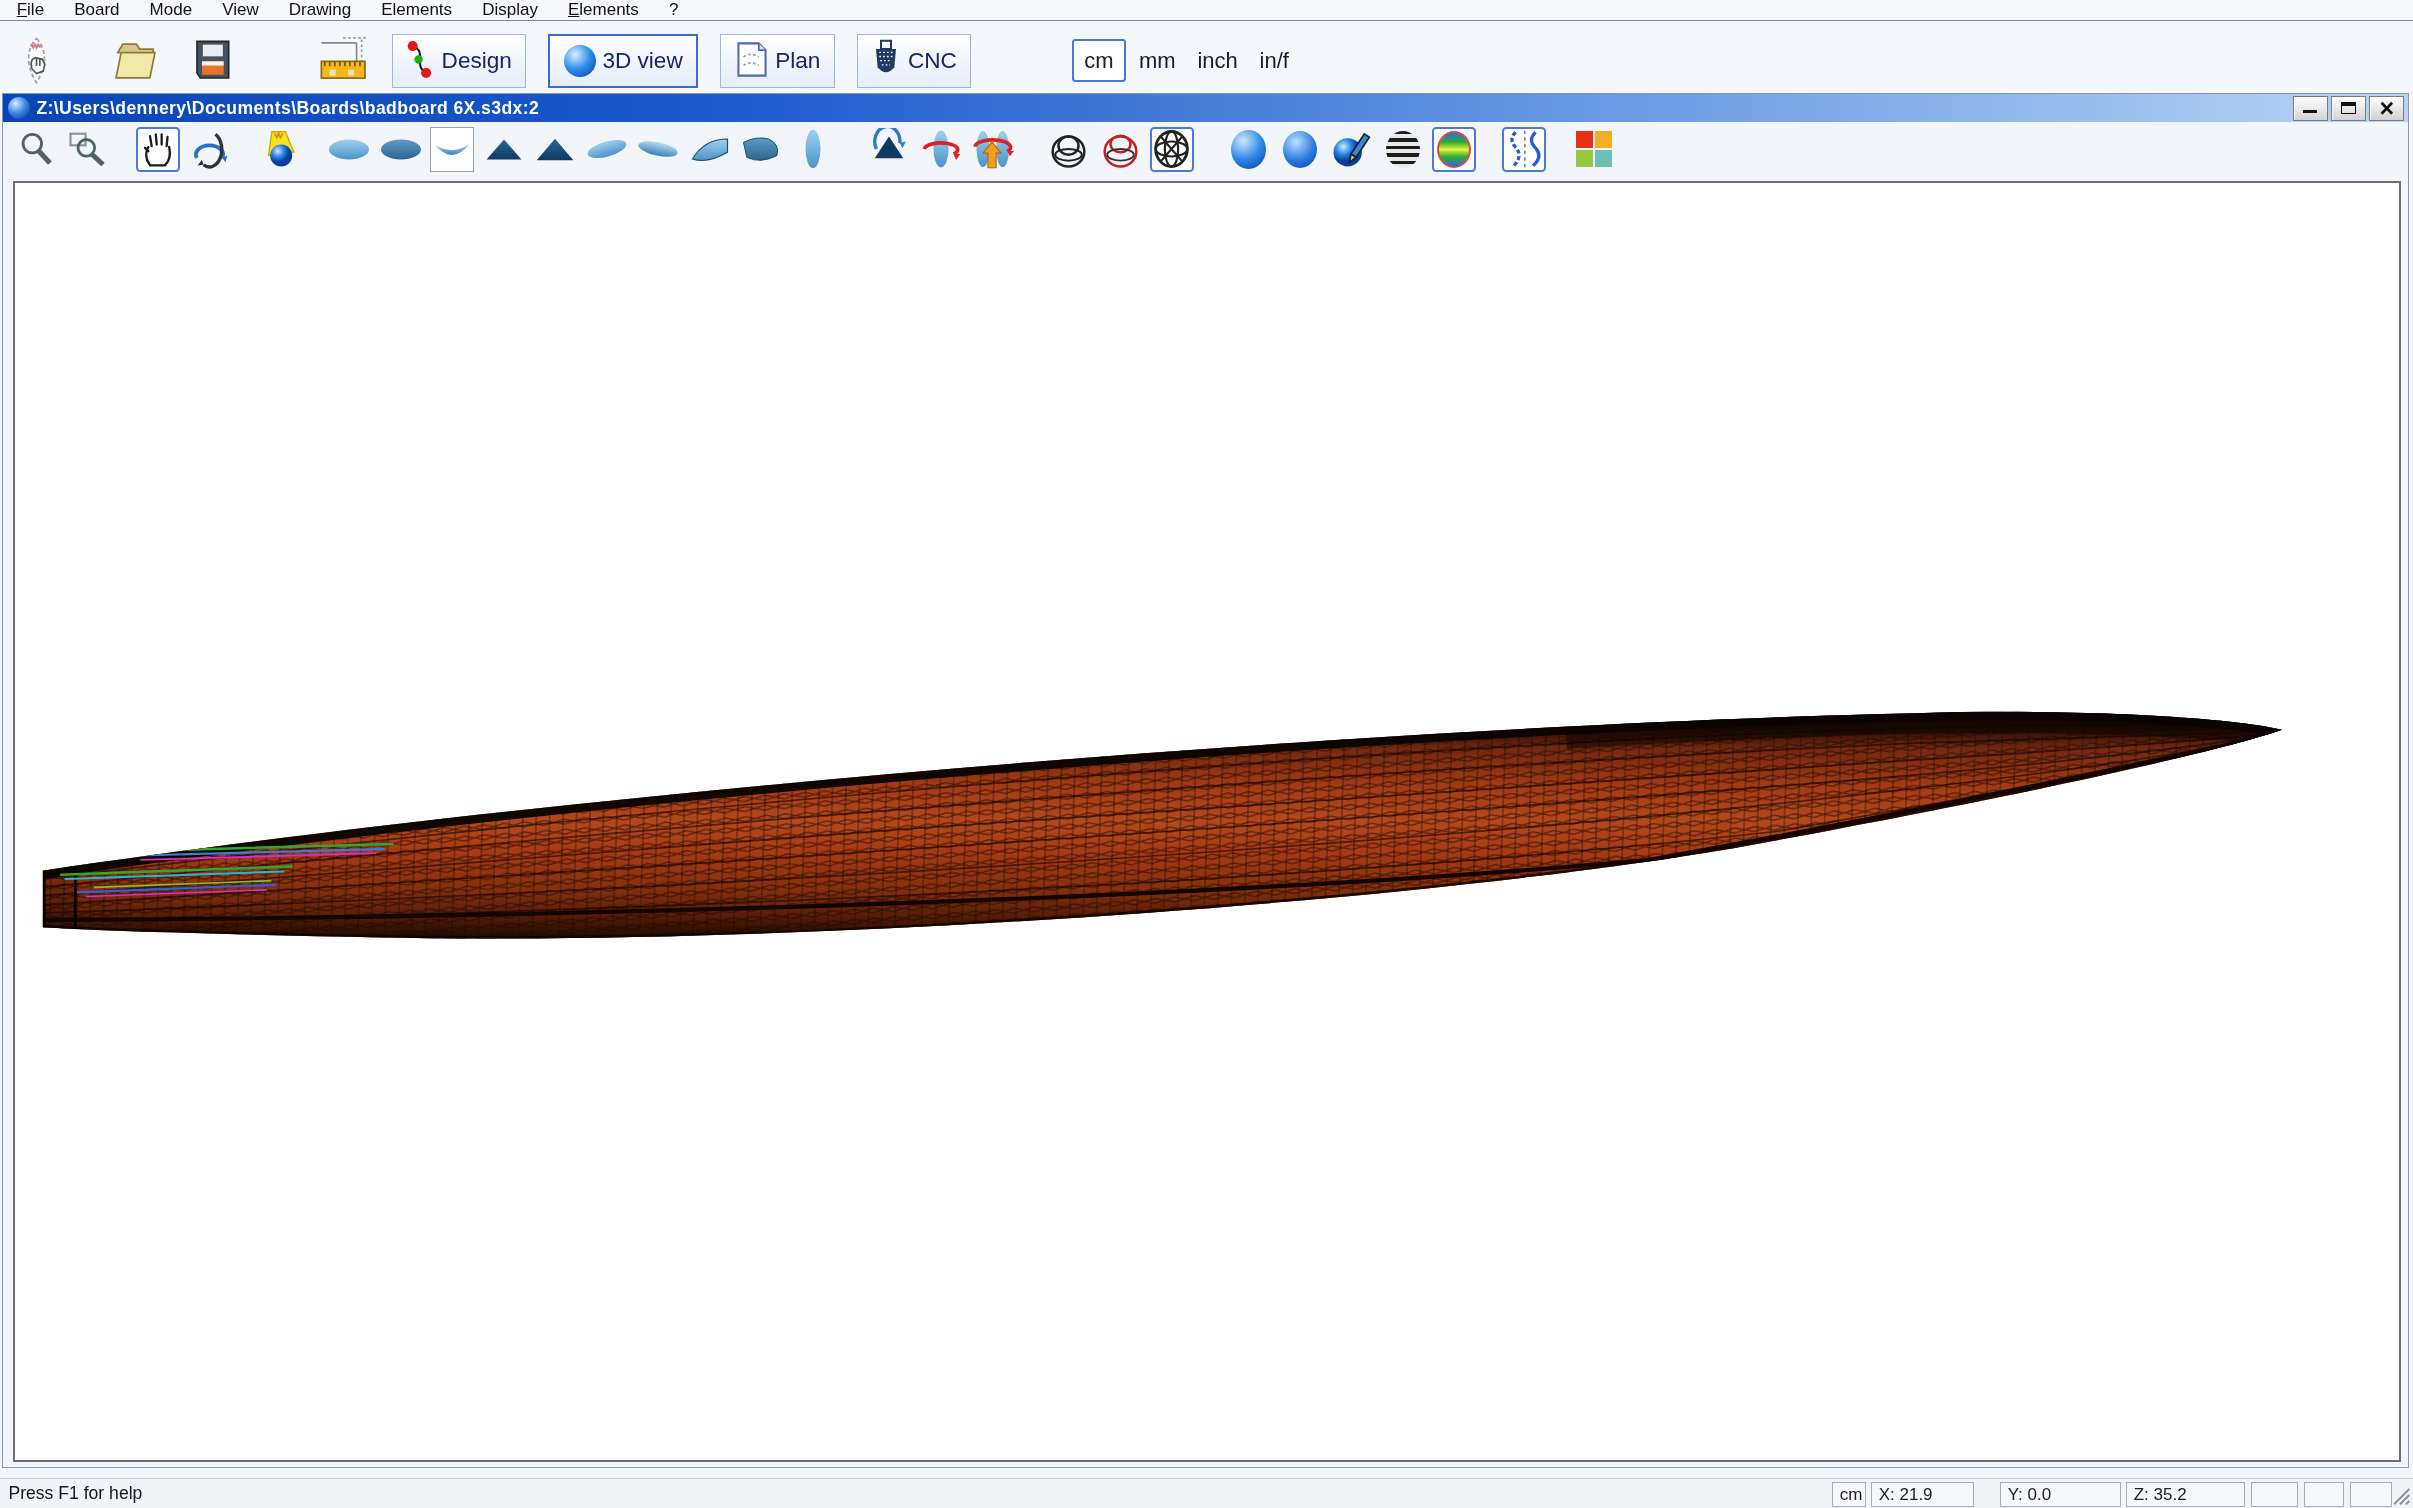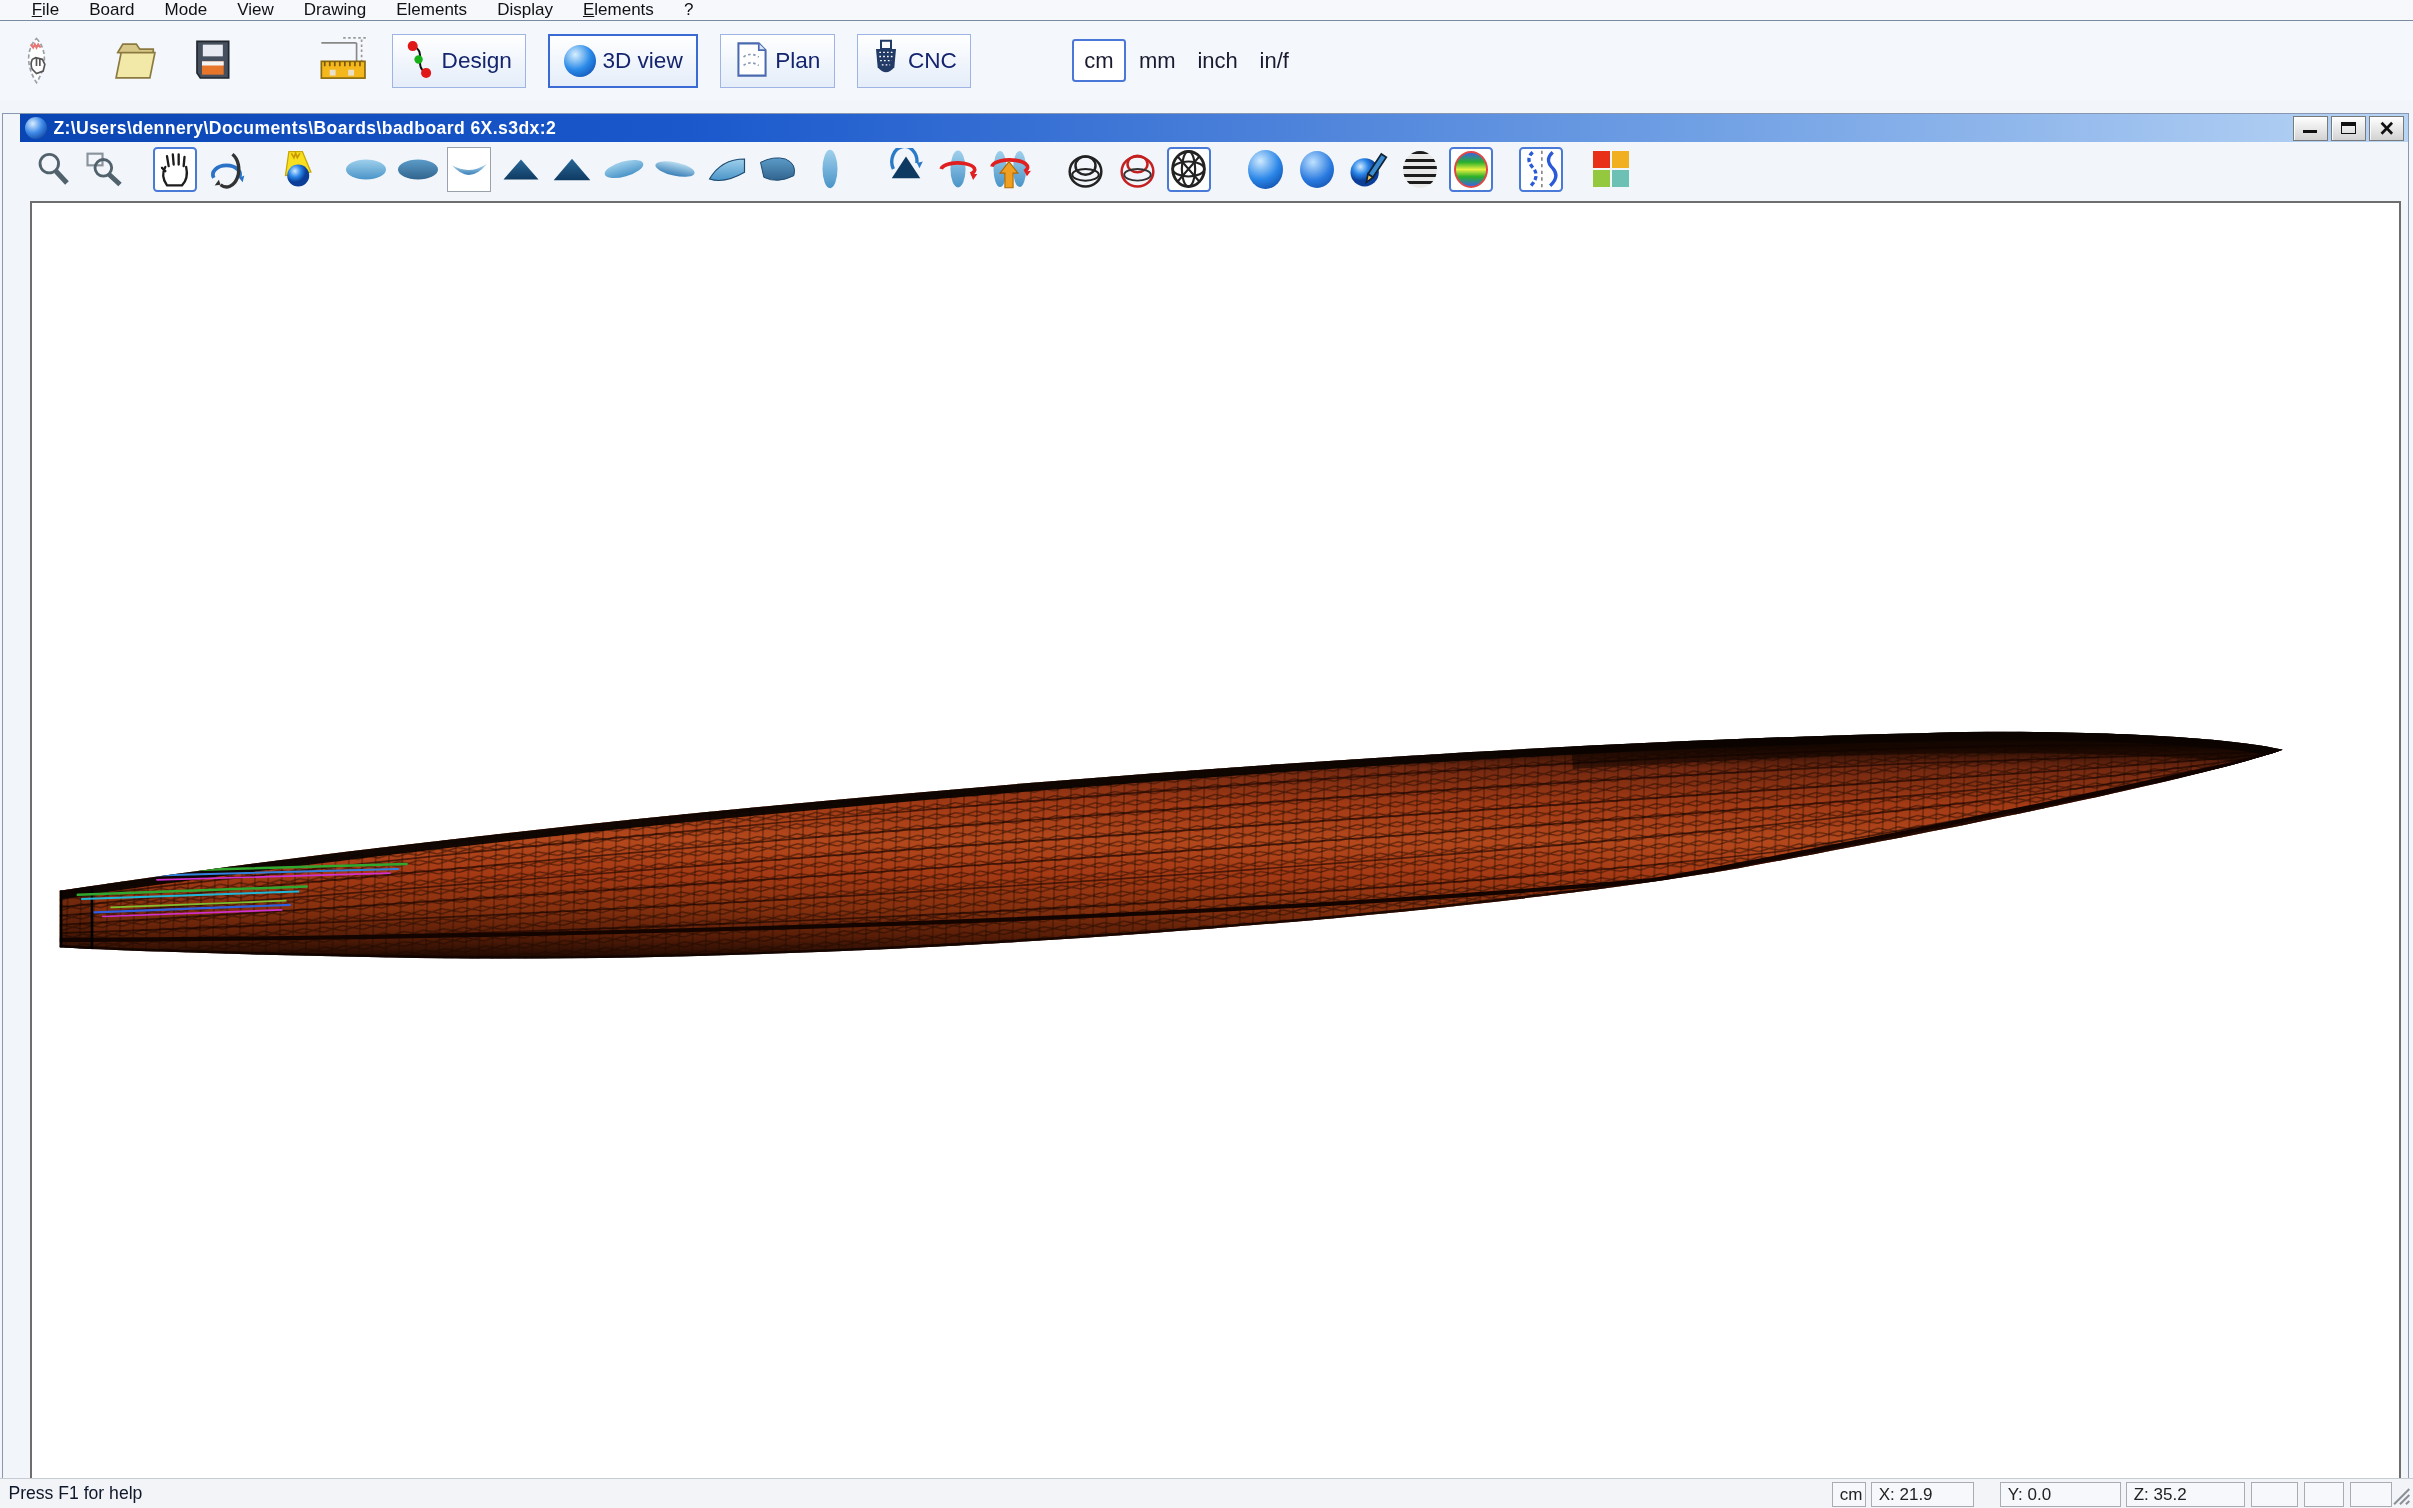--- a/index.html
+++ b/index.html
@@ -1,39 +1,39 @@
 <!DOCTYPE html>
 <html style="font-size:13.4px"><head>
 <meta charset="utf-8">
 <style>
   * { box-sizing: border-box; margin: 0; padding: 0; }
   html,body { width: 2413px; height: 1508px; overflow: hidden;
     font-family: "Liberation Sans", sans-serif; background: #f2f5fa; }
 
   
   .menubar { height: 21px; display: flex; align-items: center;
-    background: #f6f8fc; padding-left: 20px; border-bottom: 1.7px solid #7a8aa0; }
+    background: #f6f8fc; padding-left: 5px; border-bottom: 1.7px solid #7a8aa0; }
   .menubar span { font-size: 17px; color: #111; margin-right: 6.7px; padding: 0 11.7px; cursor: default; }
   .menubar span.u::first-letter { text-decoration: underline; }
 
   
   .toolbar1 { height: 79px; display: flex; align-items: center; background: #f4f7fb; }
   .tb-icon { width: 52px; height: 52px; display: flex; align-items: center; justify-content: center; }
   .bigbtn { height: 54px; display: flex; align-items: center; gap: 6.7px; padding: 0 13.4px;
     border: 1.7px solid #9db4e4; border-radius: 0; margin-left: 22px;
     background: linear-gradient(#ffffff, #e4edf9); }
   .bigbtn.active { border: 2.5px solid #3a6ad4; }
   .bigbtn .lbl { font-size: 22.6px; color: #14246e; }
   .units { display: flex; align-items: center; margin-left: 101px; gap: 5px; }
   .units span { font-size: 22px; color: #1a1a30; padding: 6.7px 8.4px; }
   .units span.boxed { border: 2.5px solid #4a78d8; border-radius: 3.4px; background: #fff; padding: 6.7px 10px; }
 
   
-  .docwin { position: absolute; left: 1.7px; top: 113px; width: 2407px; height: 1375px;
-    border: 0.8px solid #8898b0; display: flex; flex-direction: column; background: #f2f6fb; padding-left: 17px; }
+  .docwin { position: absolute; left: 1.7px; top: 93px; width: 2407px; height: 1375px;
+    border: 0.8px solid #8898b0; display: flex; flex-direction: column; background: #f2f6fb; }
   .titlebar { height: 28px; display: flex; align-items: center; padding: 0 3.4px 0 5px; color: #fff;
     background: linear-gradient(90deg, #0a45b4 0%, #1a58cc 28%, #6f9fe4 70%, #b9d5f5 100%); }
   .titlebar .apptitle { font-size: 17.6px; font-weight: bold; margin-left: 6.7px; letter-spacing: 0.4px; }
   .wsphere { width: 22px; height: 22px; border-radius: 50%;
     background: radial-gradient(circle at 35% 30%, #d8ecff, #3f8ae8 45%, #0a3a95 90%); }
   .wctrls { margin-left: auto; display: flex; gap: 3.4px; }
   .wbtn { width: 35px; height: 25px; background: linear-gradient(#ffffff,#d2d2d2);
     border: 0.8px solid #7a7a7a; box-shadow: inset 0.8px 0.8px 0 #fff; display: flex;
     align-items: center; justify-content: center; }
   .glyph-min { width: 13.4px; height: 10px; border-bottom: 3.4px solid #111; }

